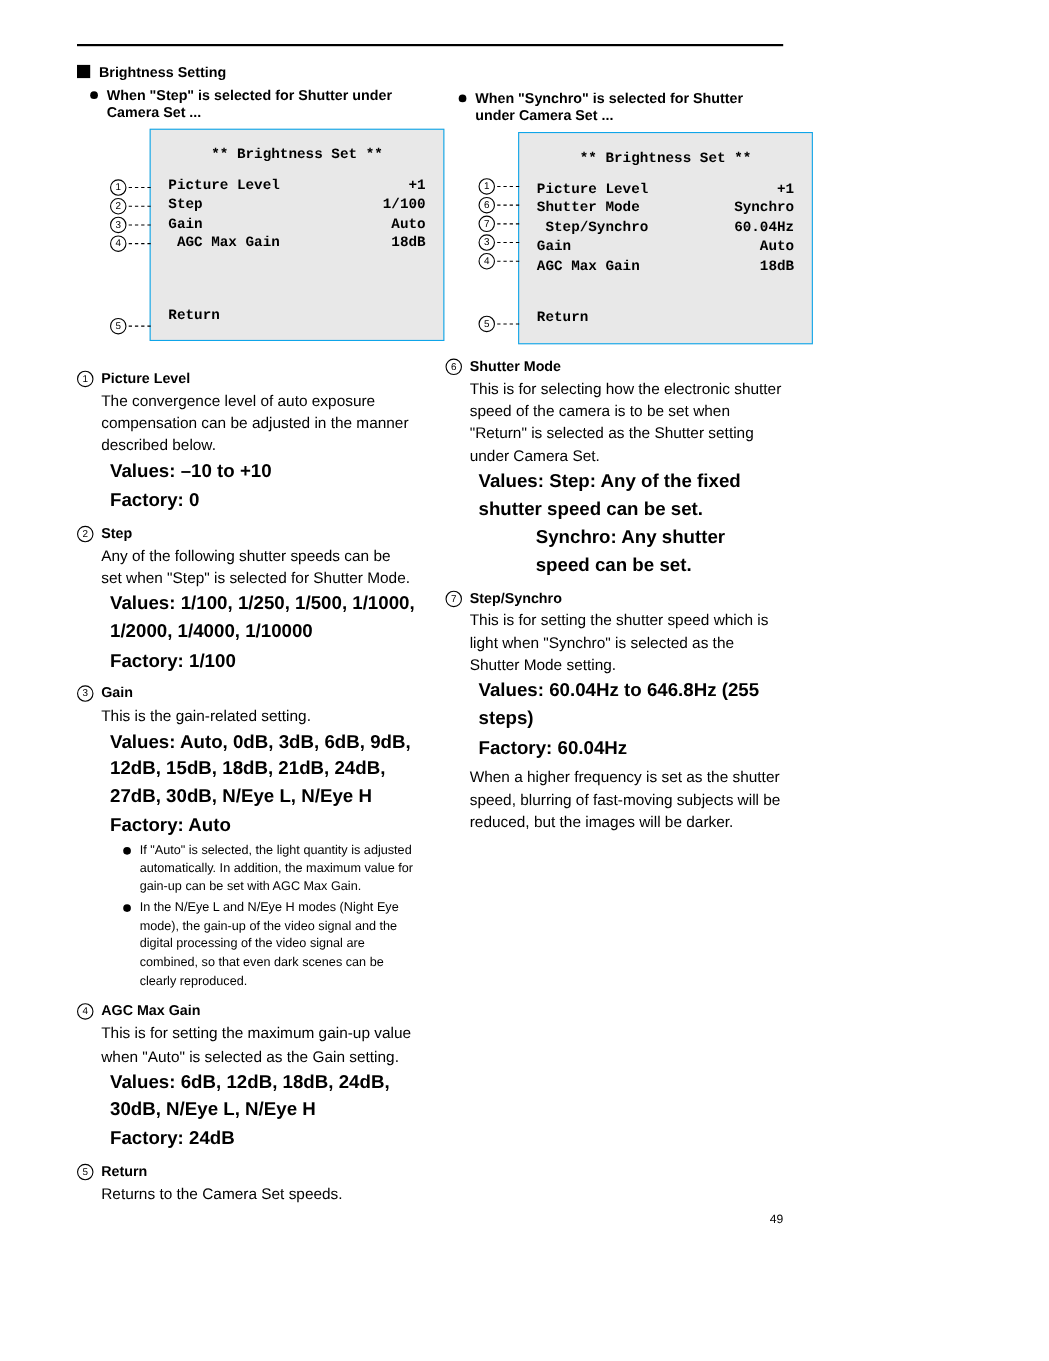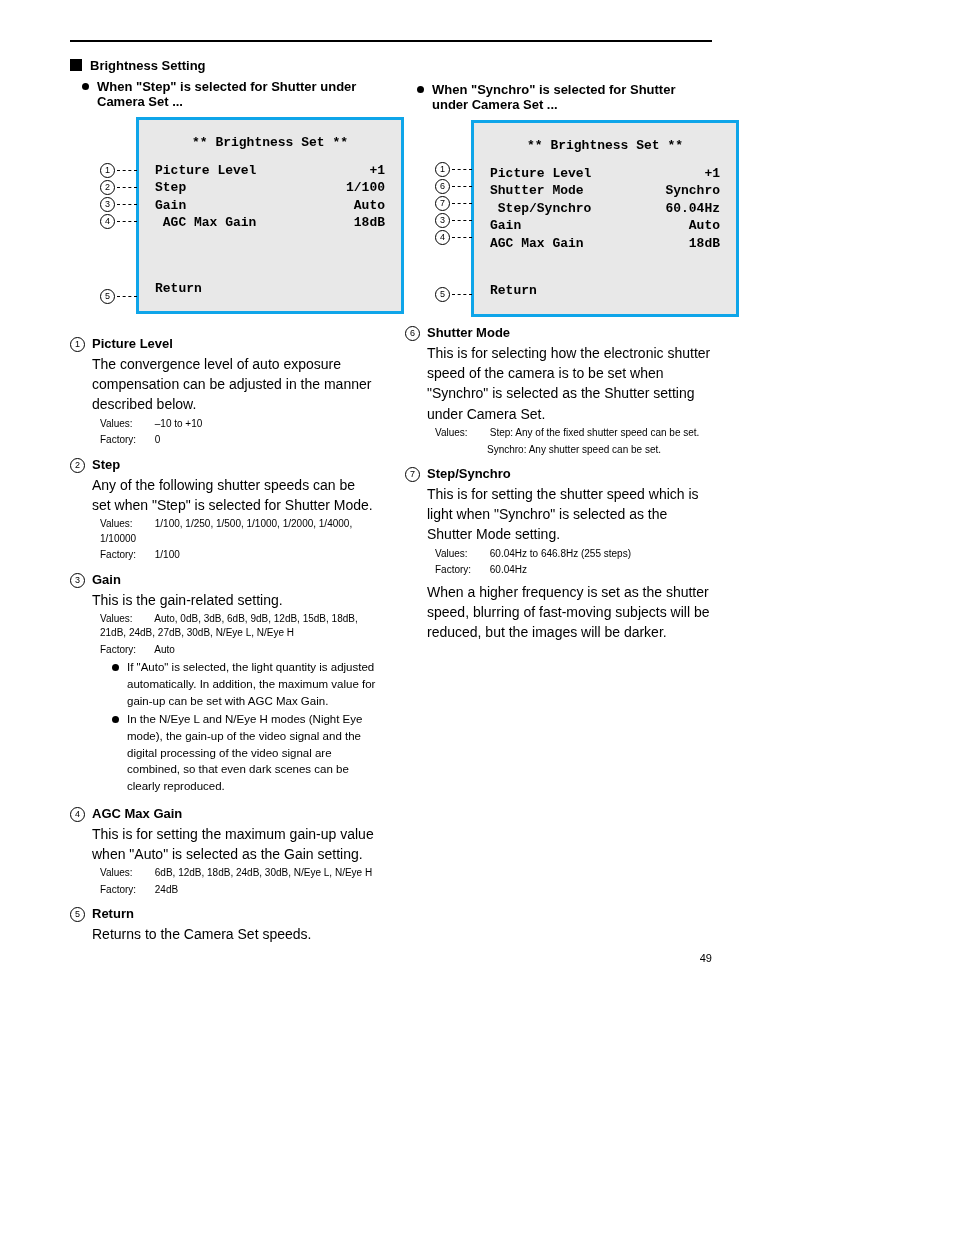--- a/index.html
+++ b/index.html
@@ -58,21 +58,21 @@
     border-radius: 50%;
     flex: 0 0 7px;
     margin-top: 4px;
   }
   .fig-wrap {
     position: relative;
     margin: 8px 0 14px 30px;
   }
   .osd {
     background: #e8e8e8;
-    border: 3px solid #0ea5e9;
+    border: 1px solid #0ea5e9;
     width: 268px;
     padding: 14px 16px 14px 16px;
     font-family: "Courier New", monospace;
     font-weight: bold;
     font-size: 13px;
     line-height: 1.35;
     box-sizing: border-box;
     margin-left: 36px;
   }
   .osd-title {
@@ -115,21 +115,21 @@
   .item {
     display: flex;
     gap: 6px;
     margin: 8px 0;
     line-height: 1.45;
   }
   .item .num { flex: 0 0 16px; }
   .item .body { flex: 1; }
   .item .ttl { font-weight: bold; font-size: 13px; }
   .item .desc { font-size: 14px; }
-  .values { font-size: 10px; margin: 2px 0 0 8px; }
+  .values { font-size: 17px; margin: 2px 0 0 8px; font-weight: bold; }
   .label-v { display:inline-block; min-width: 52px; }
   .bulleted {
     display: flex;
     gap: 8px;
     margin: 2px 0 2px 20px;
     font-size: 11.5px;
     line-height: 1.45;
   }
   .bulleted .dot { margin-top: 5px; }
   .footer {
@@ -324,21 +324,21 @@
           <div class="osd-row">
               <span class="lbl">Return</span>
             </div>
         </div>
       </div>
 
       <div class="item">
         <span class="num"><span class="circnum">6</span></span>
         <div class="body">
           <div class="ttl">Shutter Mode</div>
-          <div class="desc">This is for selecting how the electronic shutter speed of the camera is to be set when "Synchro" is selected as the Shutter setting under Camera Set.</div>
+          <div class="desc">This is for selecting how the electronic shutter speed of the camera is to be set when "Return" is selected as the Shutter setting under Camera Set.</div>
           <div class="values"><span class="label-v">Values:</span> <span>Step: Any of the fixed shutter speed can be set.</span></div>
           <div class="values" style="margin-left:60px;"><span>Synchro: Any shutter speed can be set.</span></div>
         </div>
       </div>
 
       <div class="item">
         <span class="num"><span class="circnum">7</span></span>
         <div class="body">
           <div class="ttl">Step/Synchro</div>
           <div class="desc">This is for setting the shutter speed which is light when "Synchro" is selected as the Shutter Mode setting.</div>

